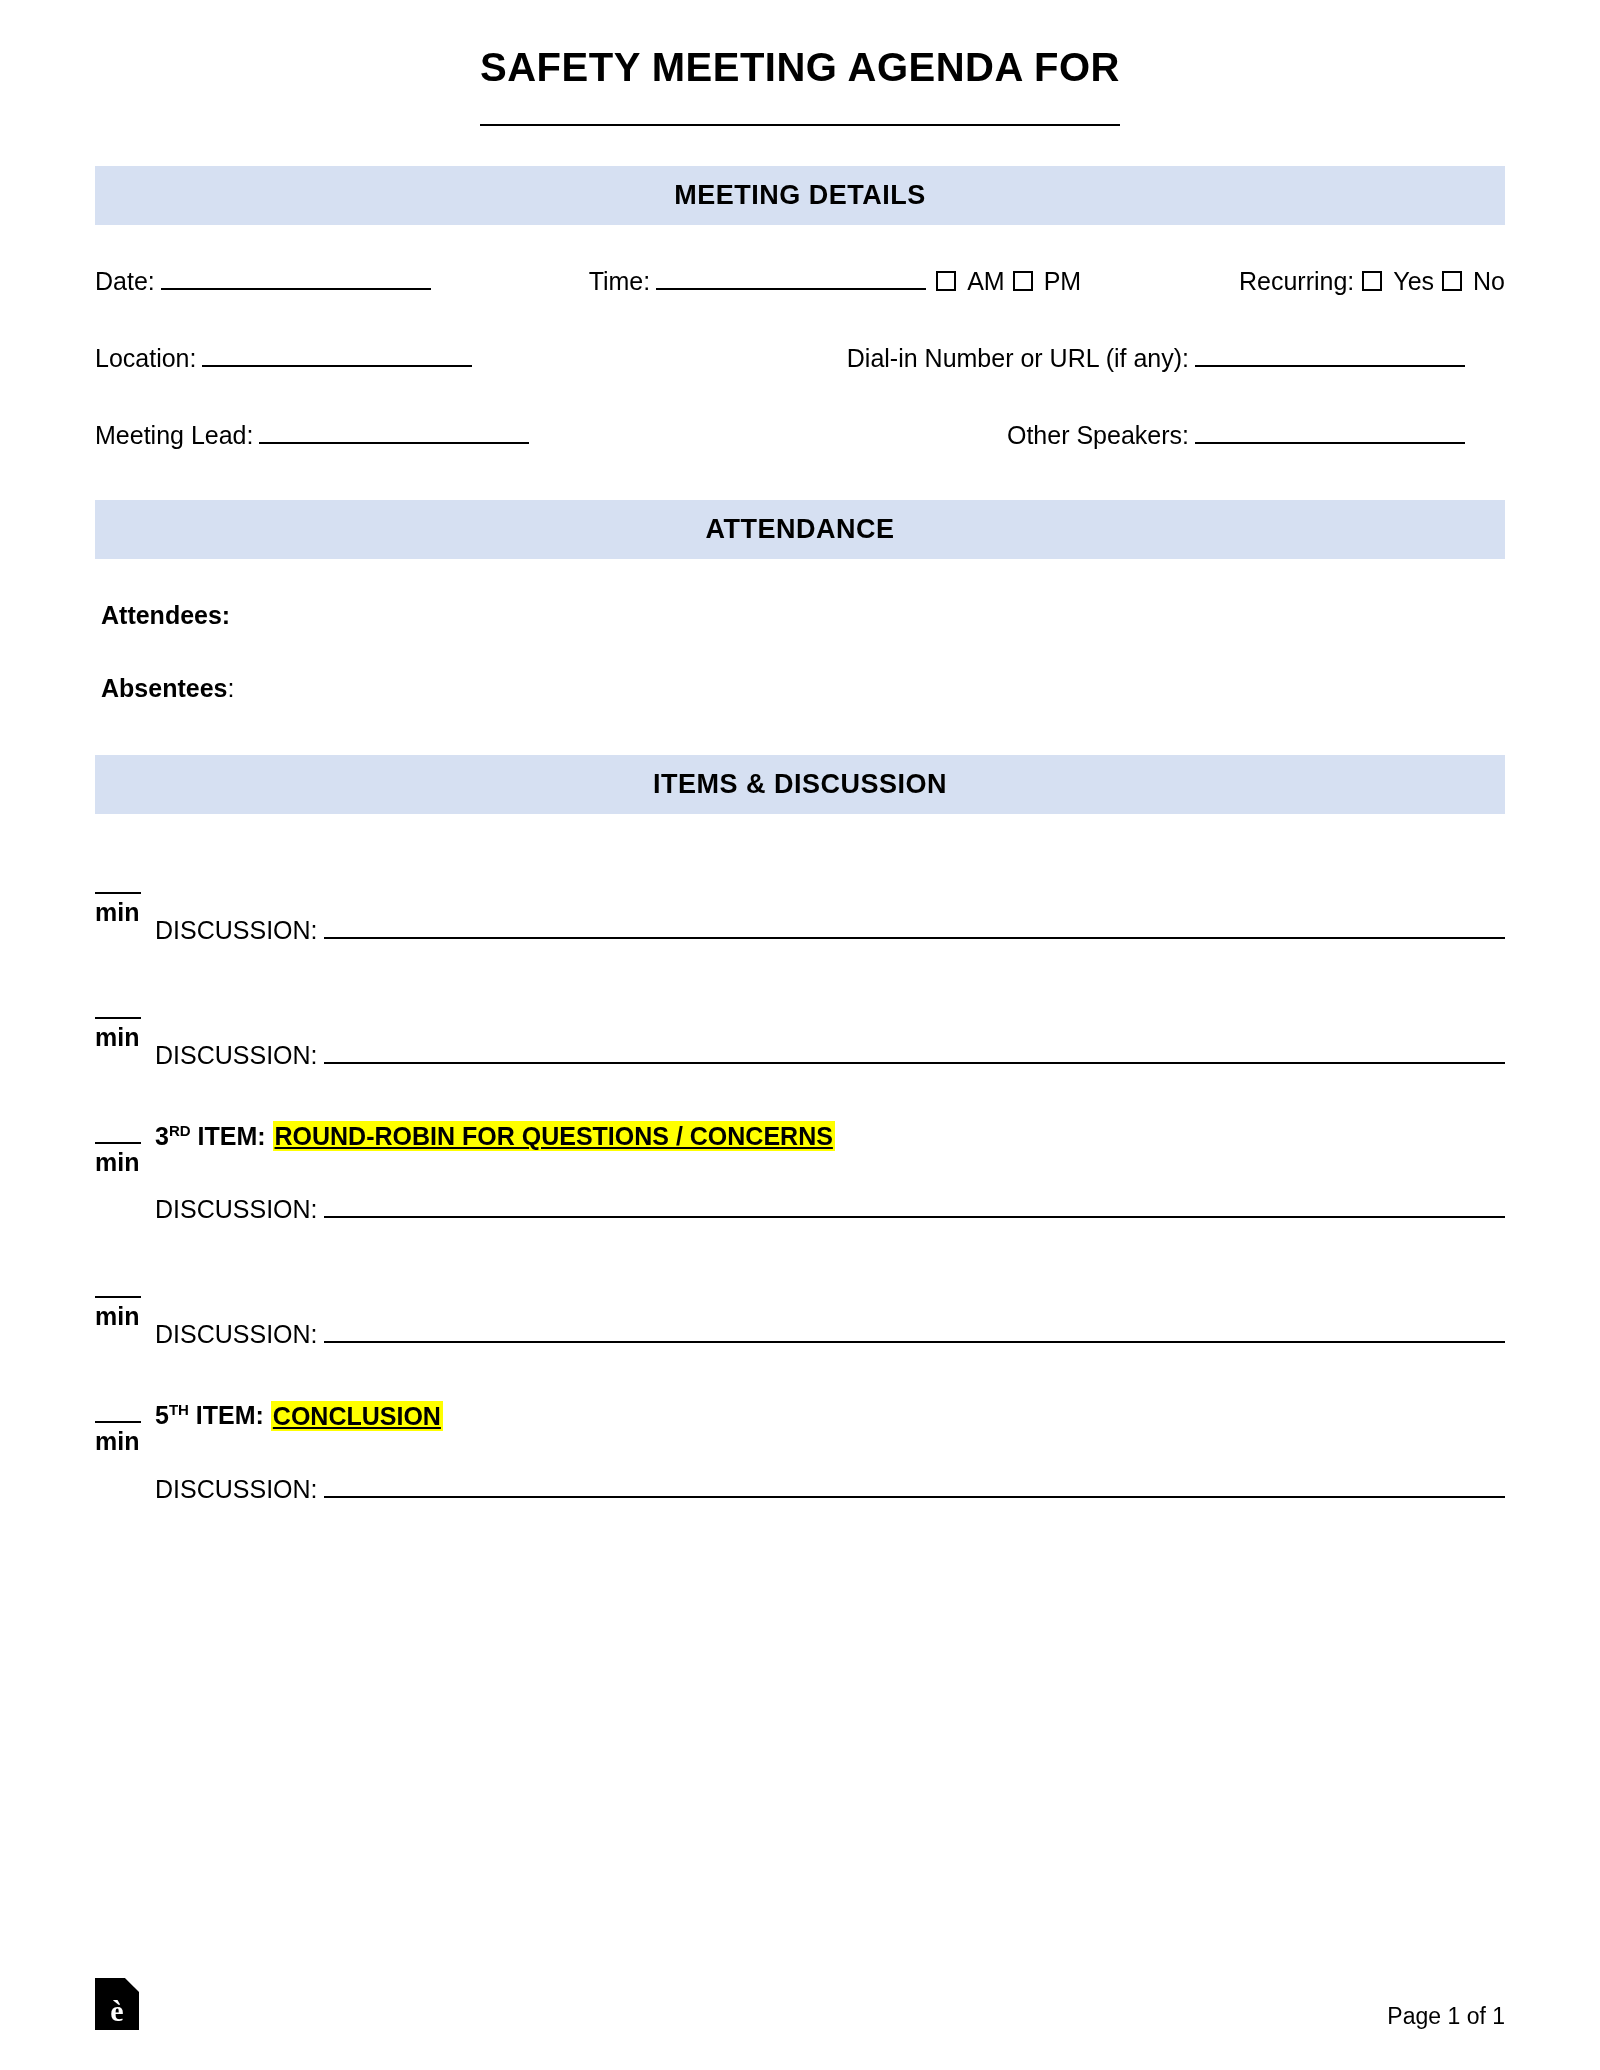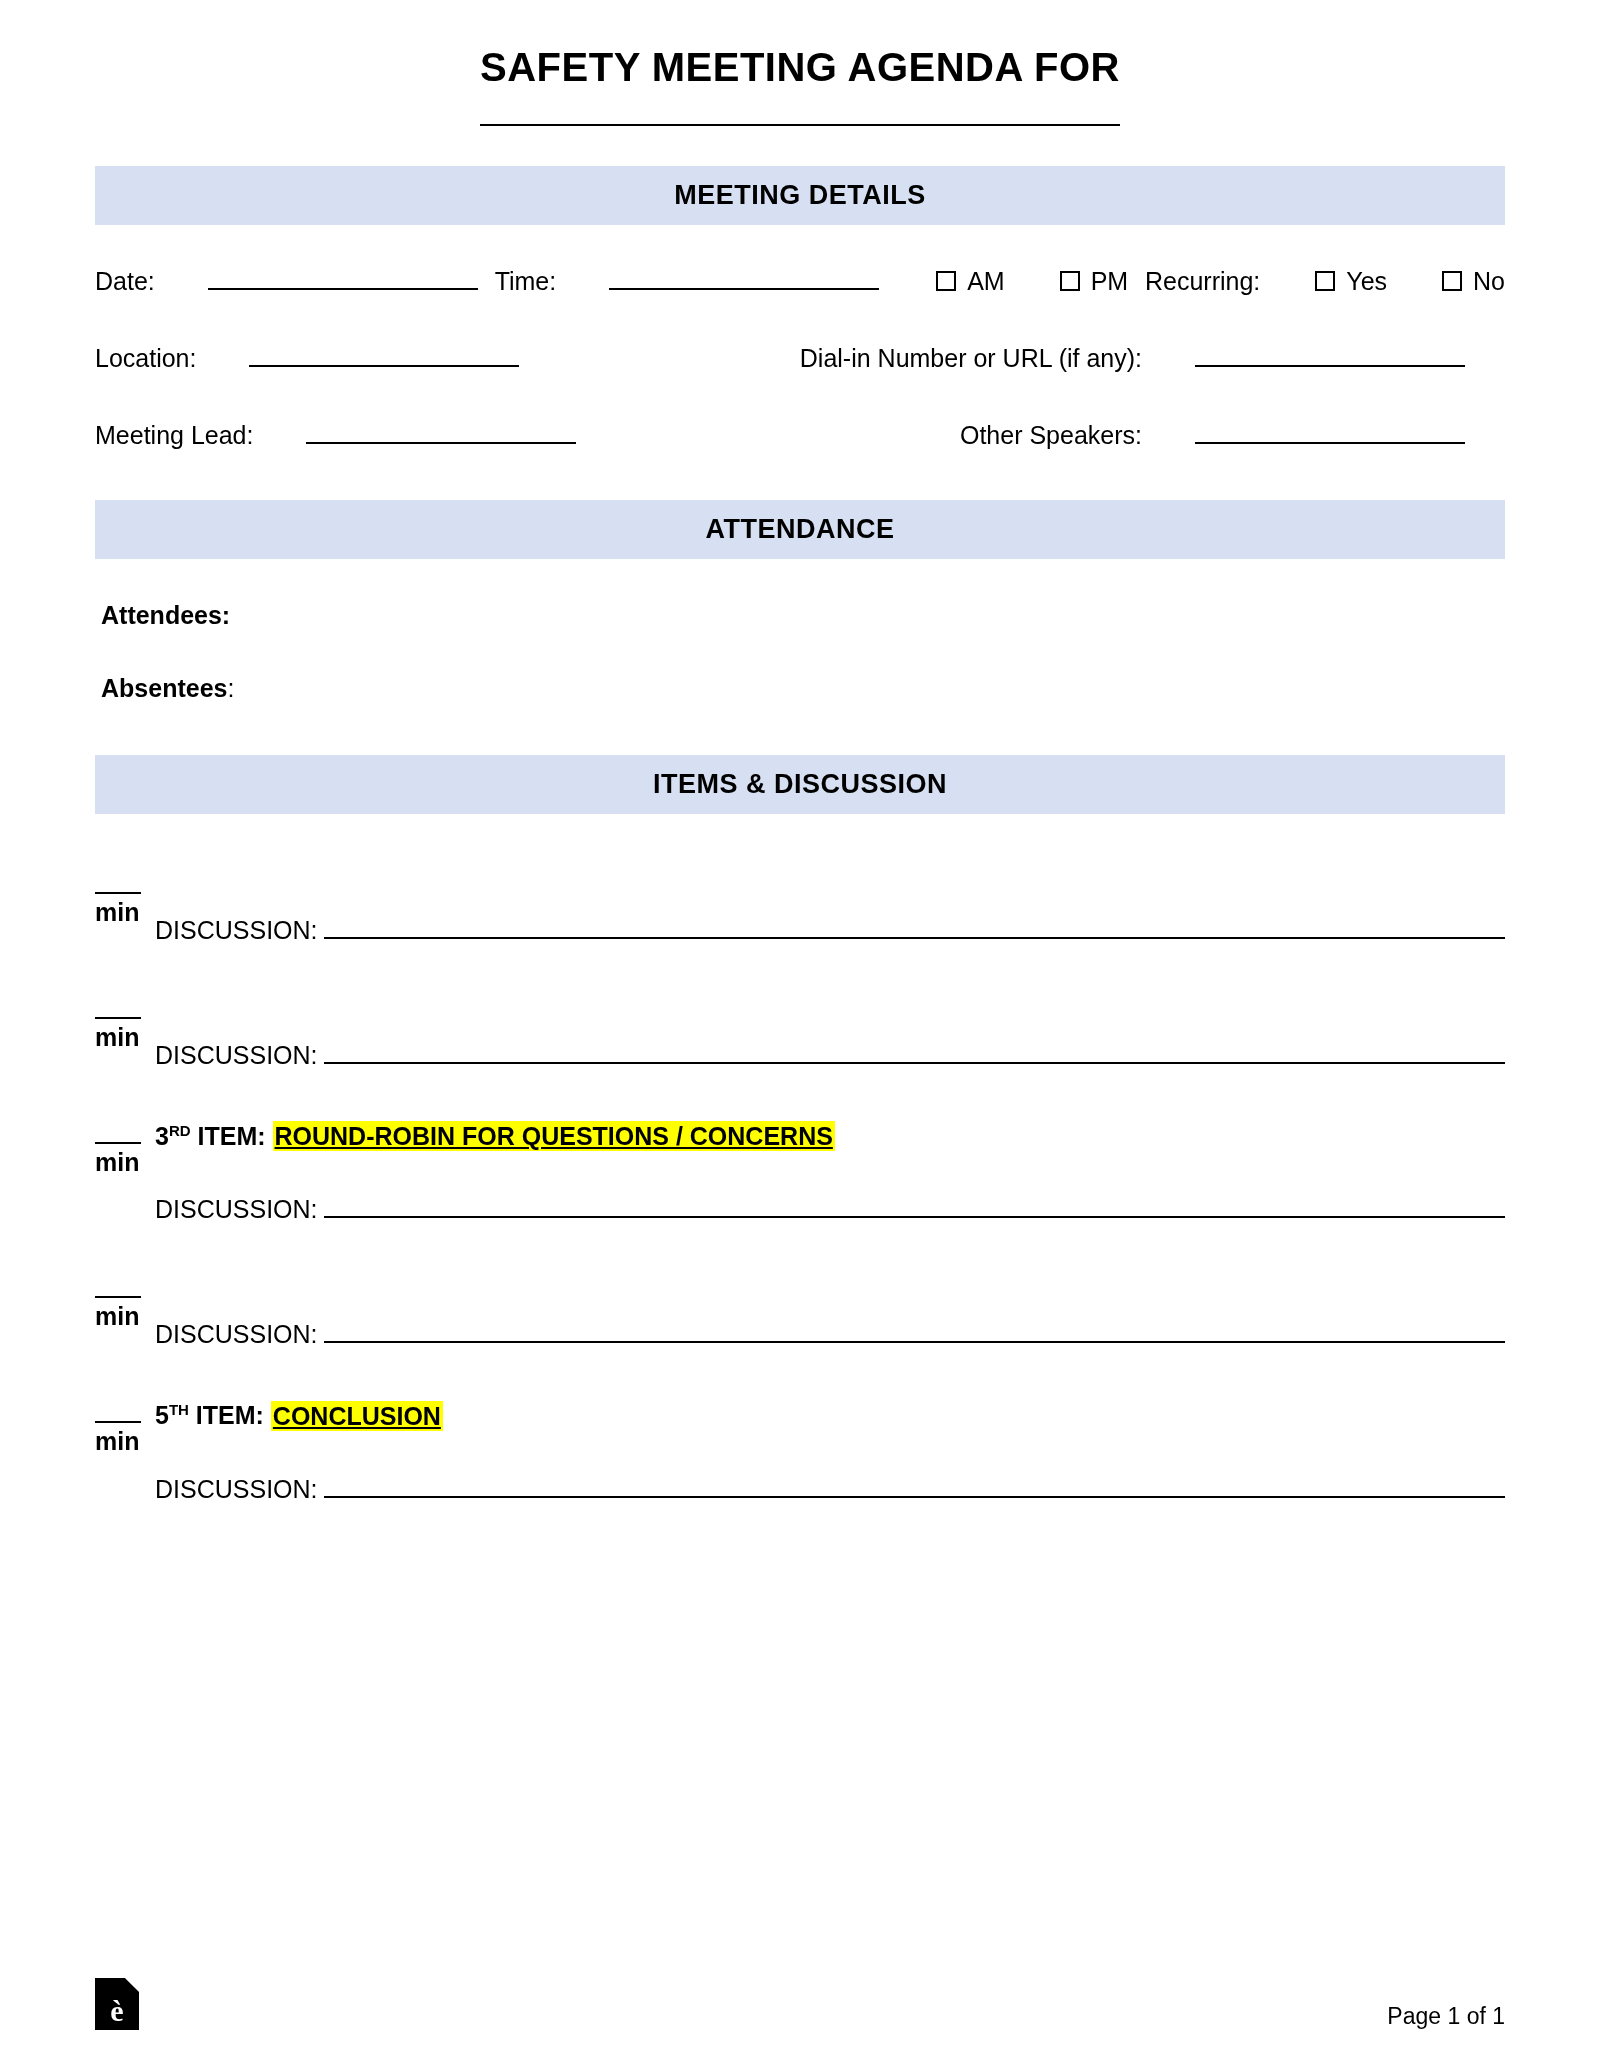--- a/index.html
+++ b/index.html
@@ -46,21 +46,21 @@
     margin-top: 42px;
     font-size: 25px;
   }
   .details-row2 {
     display: flex;
     justify-content: space-between;
     align-items: center;
     margin-top: 48px;
     font-size: 25px;
   }
-  .field-group { display: inline-flex; align-items: baseline; white-space: nowrap; gap: 47px; }
+  .field-group { display: inline-flex; align-items: baseline; white-space: nowrap; }
   .blank {
     display: inline-block;
     border-bottom: 2px solid #000;
     height: 22px;
     vertical-align: baseline;
   }
   .cb {
     display: inline-block;
     width: 20px;
     height: 20px;

